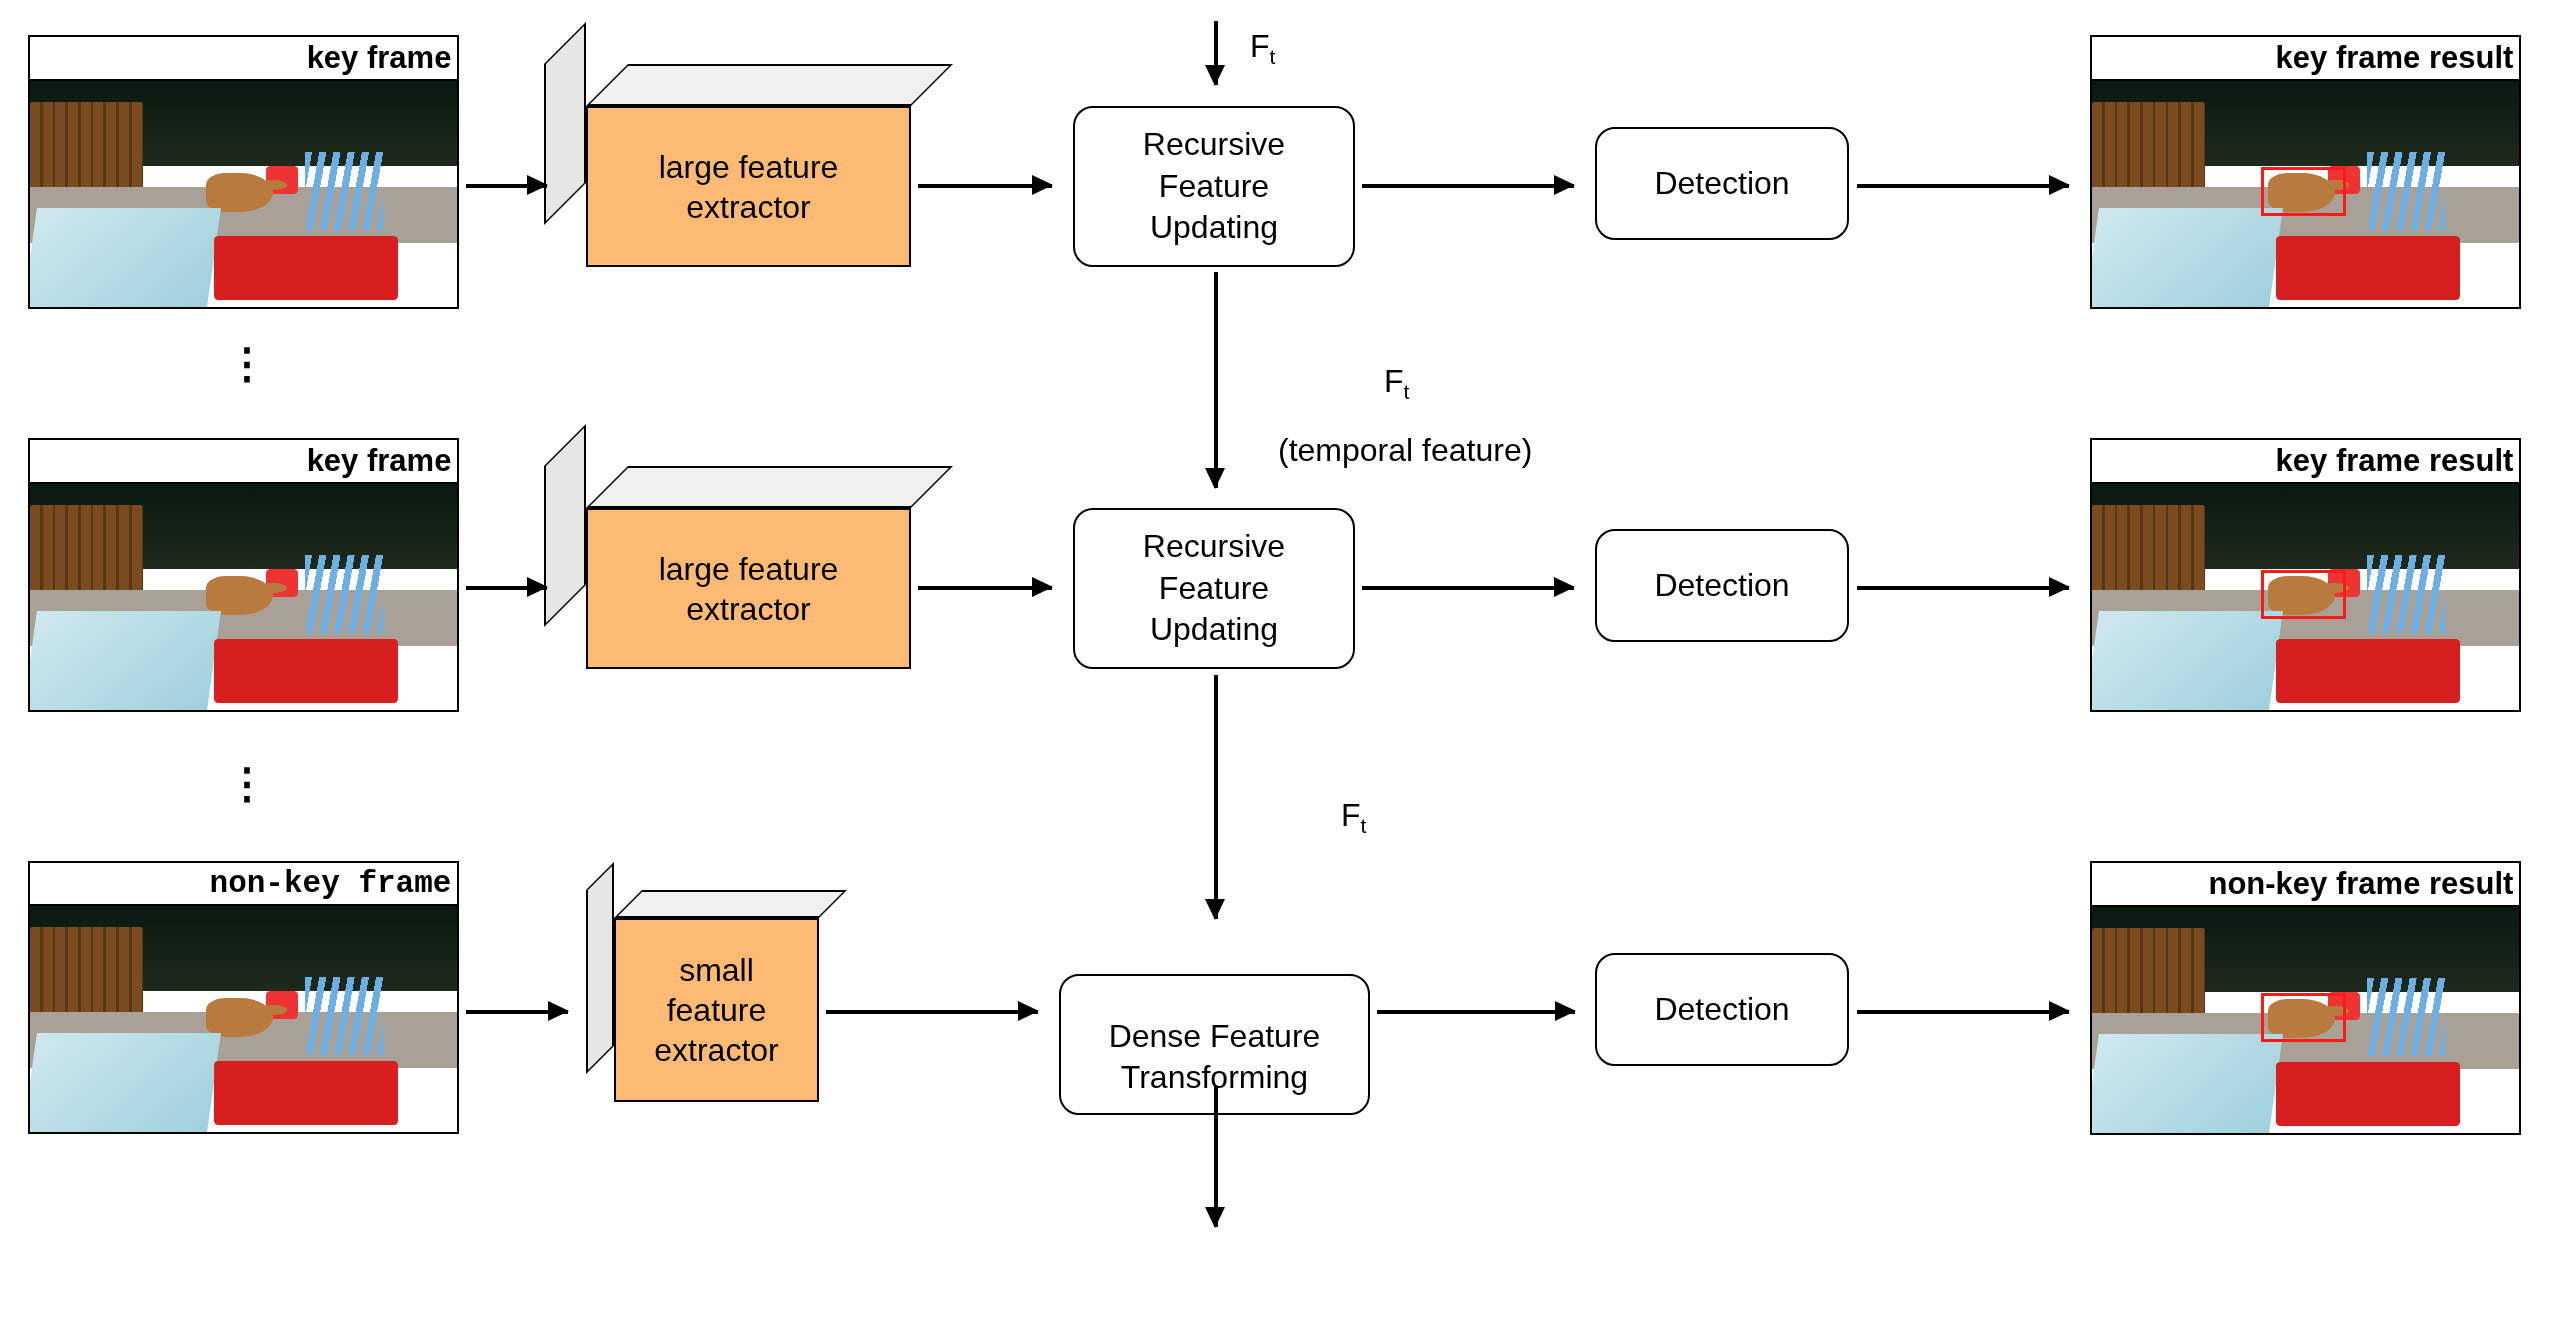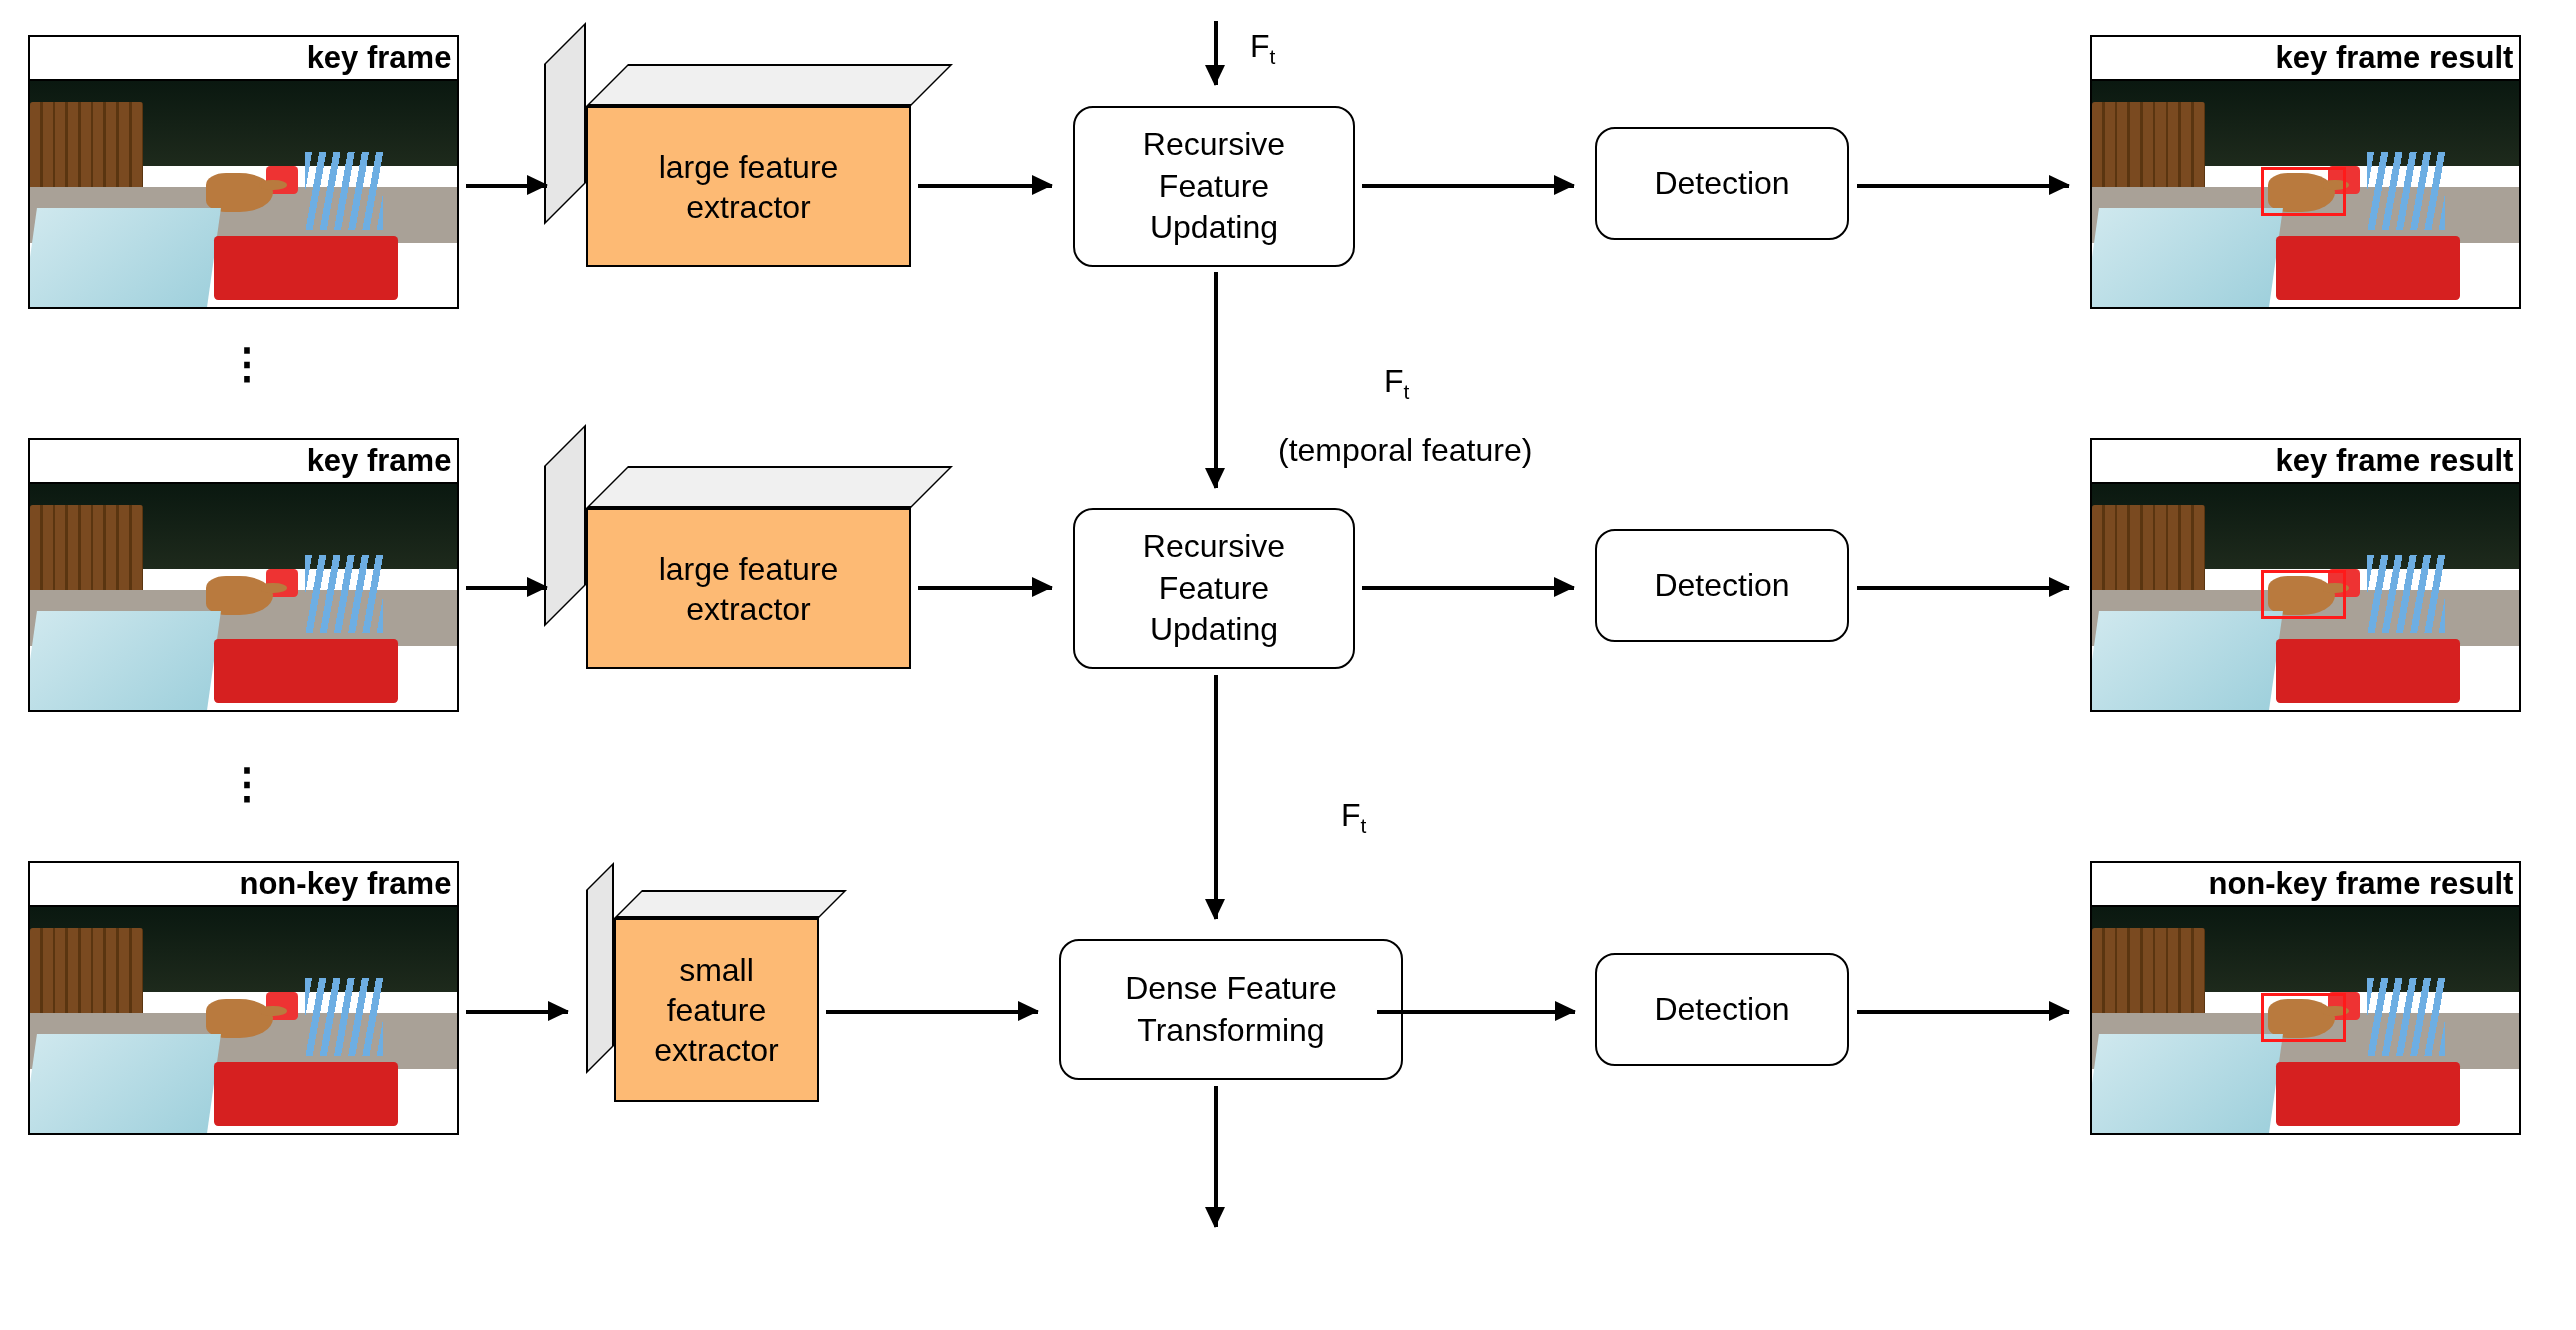--- a/index.html
+++ b/index.html
@@ -245,21 +245,21 @@
   <div class="arrow h" style="top:586px; left:918px; width:134px;"></div>
   <div class="arrow h" style="top:586px; left:1362px; width:212px;"></div>
   <div class="arrow h" style="top:586px; left:1857px; width:212px;"></div>
 
   <div class="arrow v" style="top:272px; left:1214px; height:216px;"></div>
   <div class="lbl" style="top:339px; left:1384px;">F<sub>t</sub></div>
   <div class="lbl" style="top:408px; left:1278px;">(temporal feature)</div>
 
   <div class="vdots" style="top:759px; left:226px;">⋮</div>
 
-  <div class="img-card" style="top:861px; left:28px;">
+  <div class="img-card" style="top:861px; left:28px;font-family:Liberation Mono, monospace;">
     <div class="title">non-key frame</div>
     <div class="scene">
       <div class="sky"></div>
         <div class="logs"></div>
         <div class="ground"></div>
       <div class="chairs"></div>
         <div class="bucket"></div>
         <div class="fox"></div>
       <div class="tarp"></div>
         <div class="tray"></div>
@@ -269,21 +269,21 @@
   <div class="block3d" style="top:918px; left:614px;">
     <div class="top" style="left:0; top:-28px; width:205px; height:28px;"></div>
     <div class="side" style="left:-28px; top:-28px; width:28px; height:184px;"></div>
     <div class="front" style="left:0; top:0; width:205px; height:184px;">
       <span style="white-space:pre-line;">small
 feature
 extractor</span>
     </div>
   </div>
 
-  <div class="rbox" style="top:939px; left:1059px; width:344px; height:141px;">
+  <div class="rbox" style="top:974px; left:1059px; width:311px; height:141px;align-items:flex-end;">
     <span style="white-space:pre-line;">Dense Feature
 Transforming</span>
   </div>
 
   <div class="rbox" style="top:953px; left:1595px; width:254px; height:113px;">
     <span>Detection</span>
   </div>
 
   <div class="img-card" style="top:861px; left:2090px;">
     <div class="title">non-key frame result</div>

